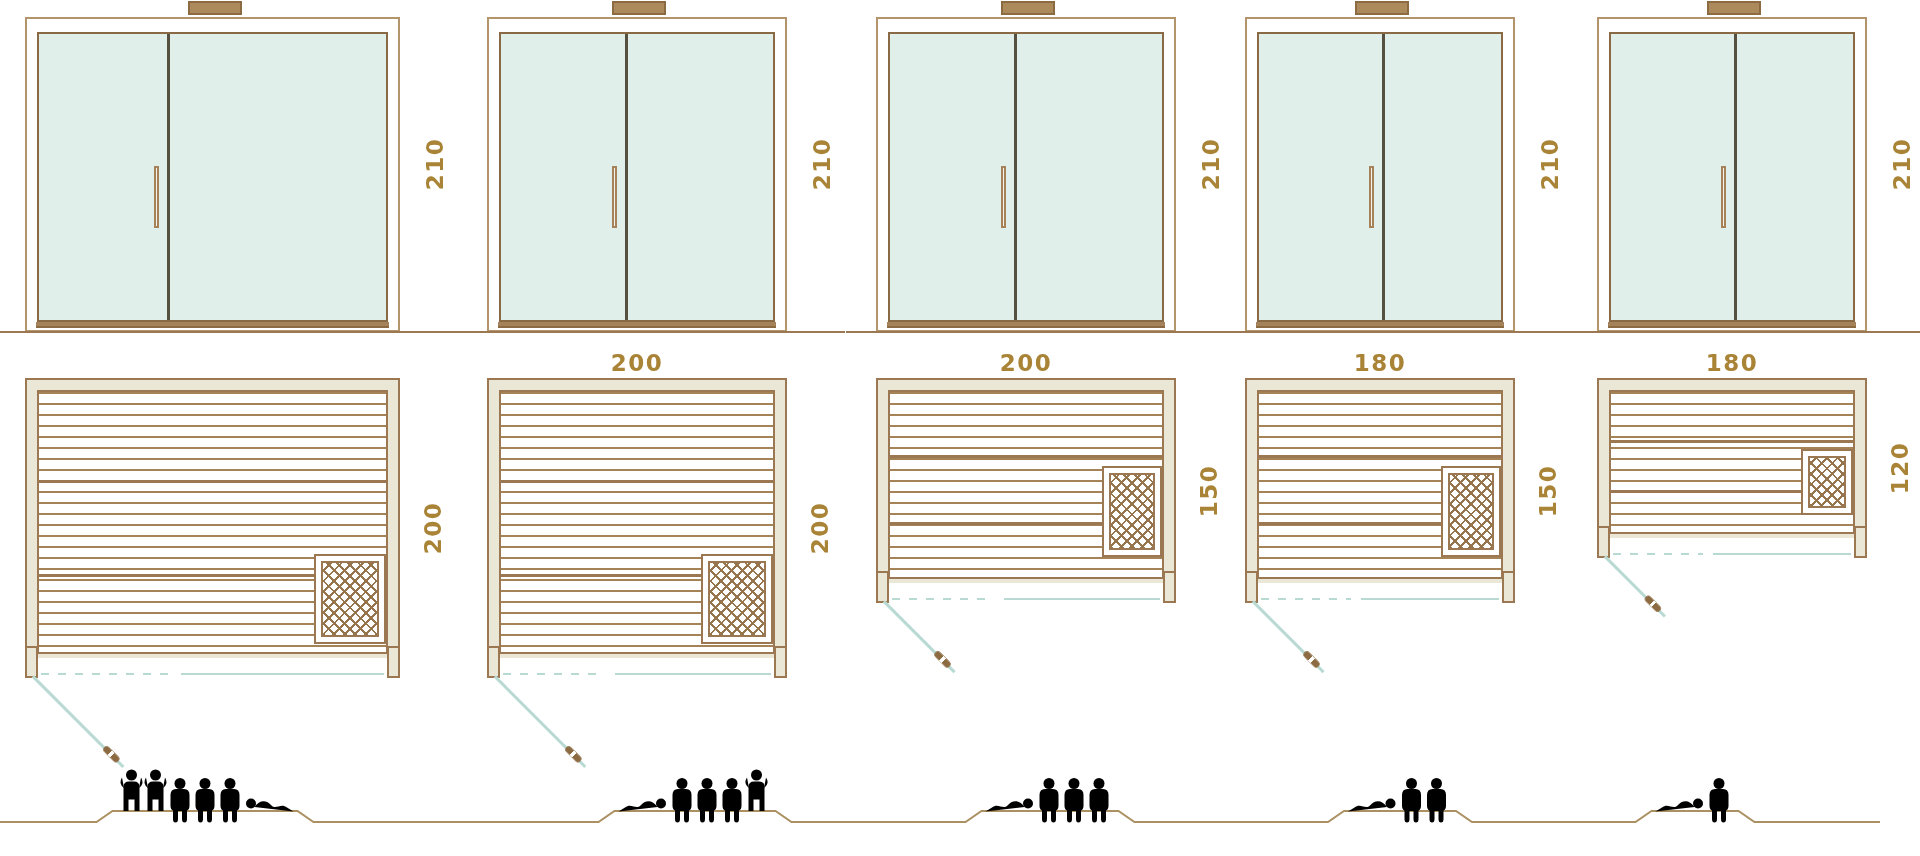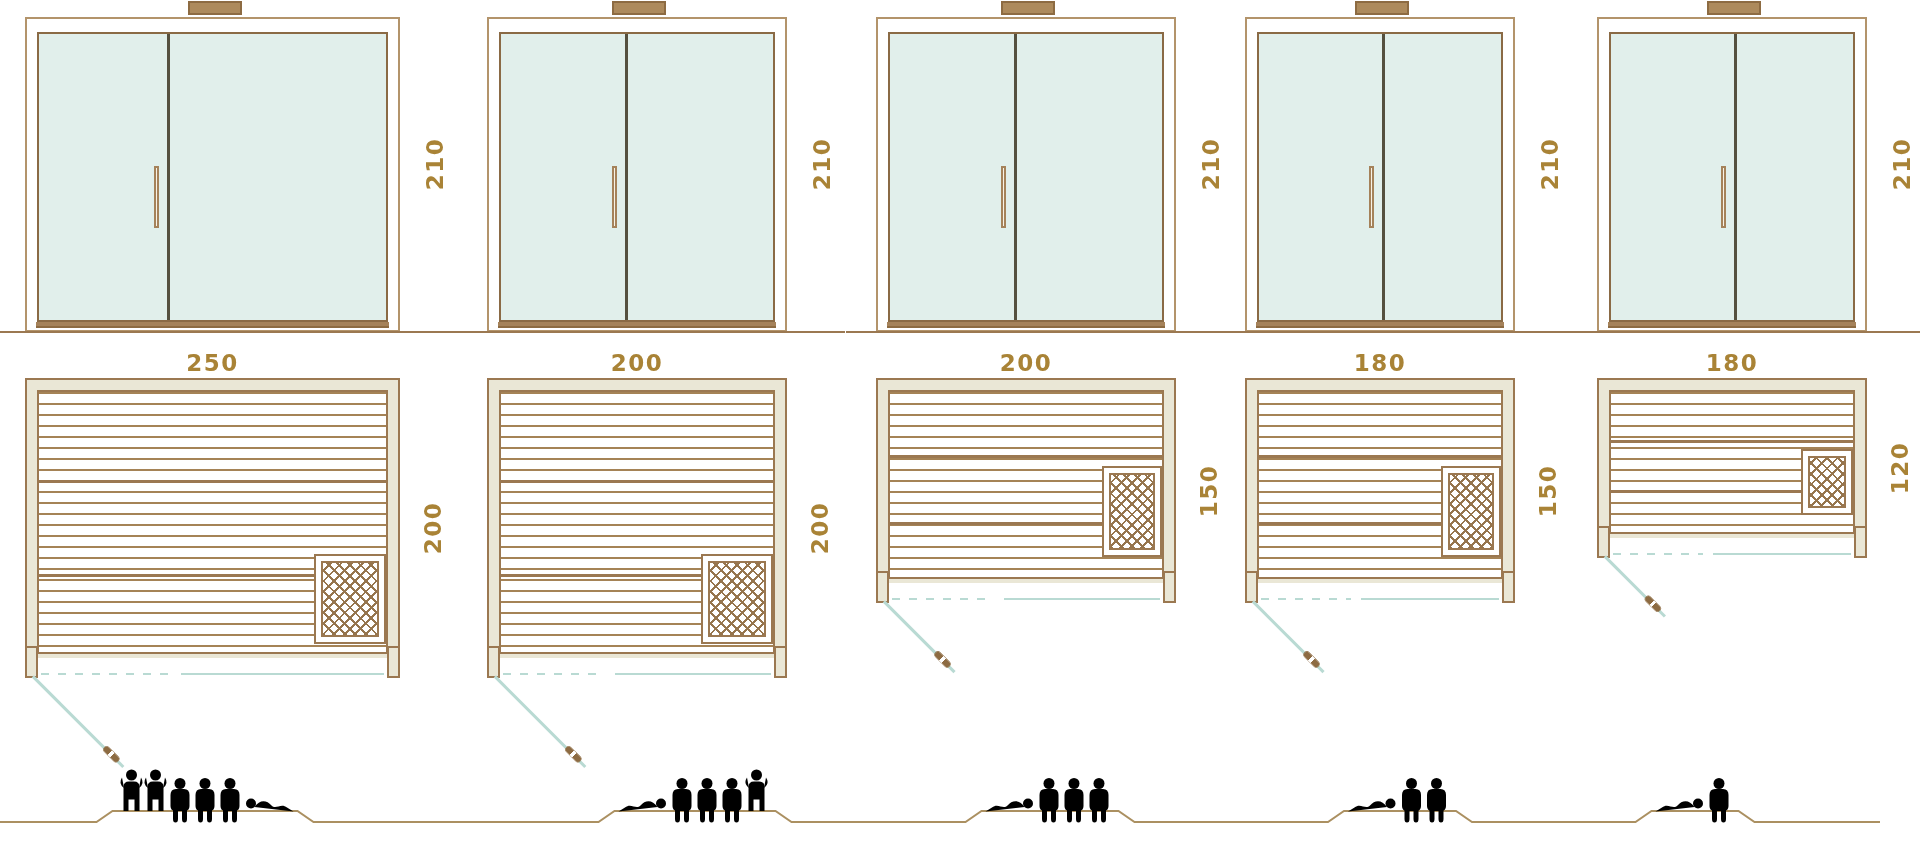--- a/index.html
+++ b/index.html
@@ -132,21 +132,20 @@
       <div class="chimney" style="left: 160.5px; top: -18px; width: 54px;"></div>
       <div class="glassframe">
         <div class="divider" style="left: 128.115px;"></div>
         <div class="handle" style="left: 115.115px; top: 46%;"></div>
       </div>
       <div class="sill"></div>
       <div class="dim dim-v" style="left: 372px; top: 132px; width: 72px; height: 26px;">210</div>
     </div>
     <div class="groundline" style="left: 0px; top: 331px; width: 458px;"></div>
     <div class="plan" style="left: 25px; top: 378px; width: 375px; height: 300px;">
-      <div class="dim" style="left: 0px; right: 0px; top: -28px;">250</div>
       <div class="dim dim-v" style="left: 372px; top: 137px; width: 72px; height: 26px;">200</div>
       <div class="wallu"></div>
       <div class="interior">
         <div class="band" style="top: 34%;"></div>
         <div class="band" style="top: 70%;"></div>
       </div>
       <div class="post" style="left: 0px;"></div>
       <div class="post" style="right: 0px;"></div>
       <div class="tealtrack">
         <div class="teal-dash" style="width: 38%;"></div>

